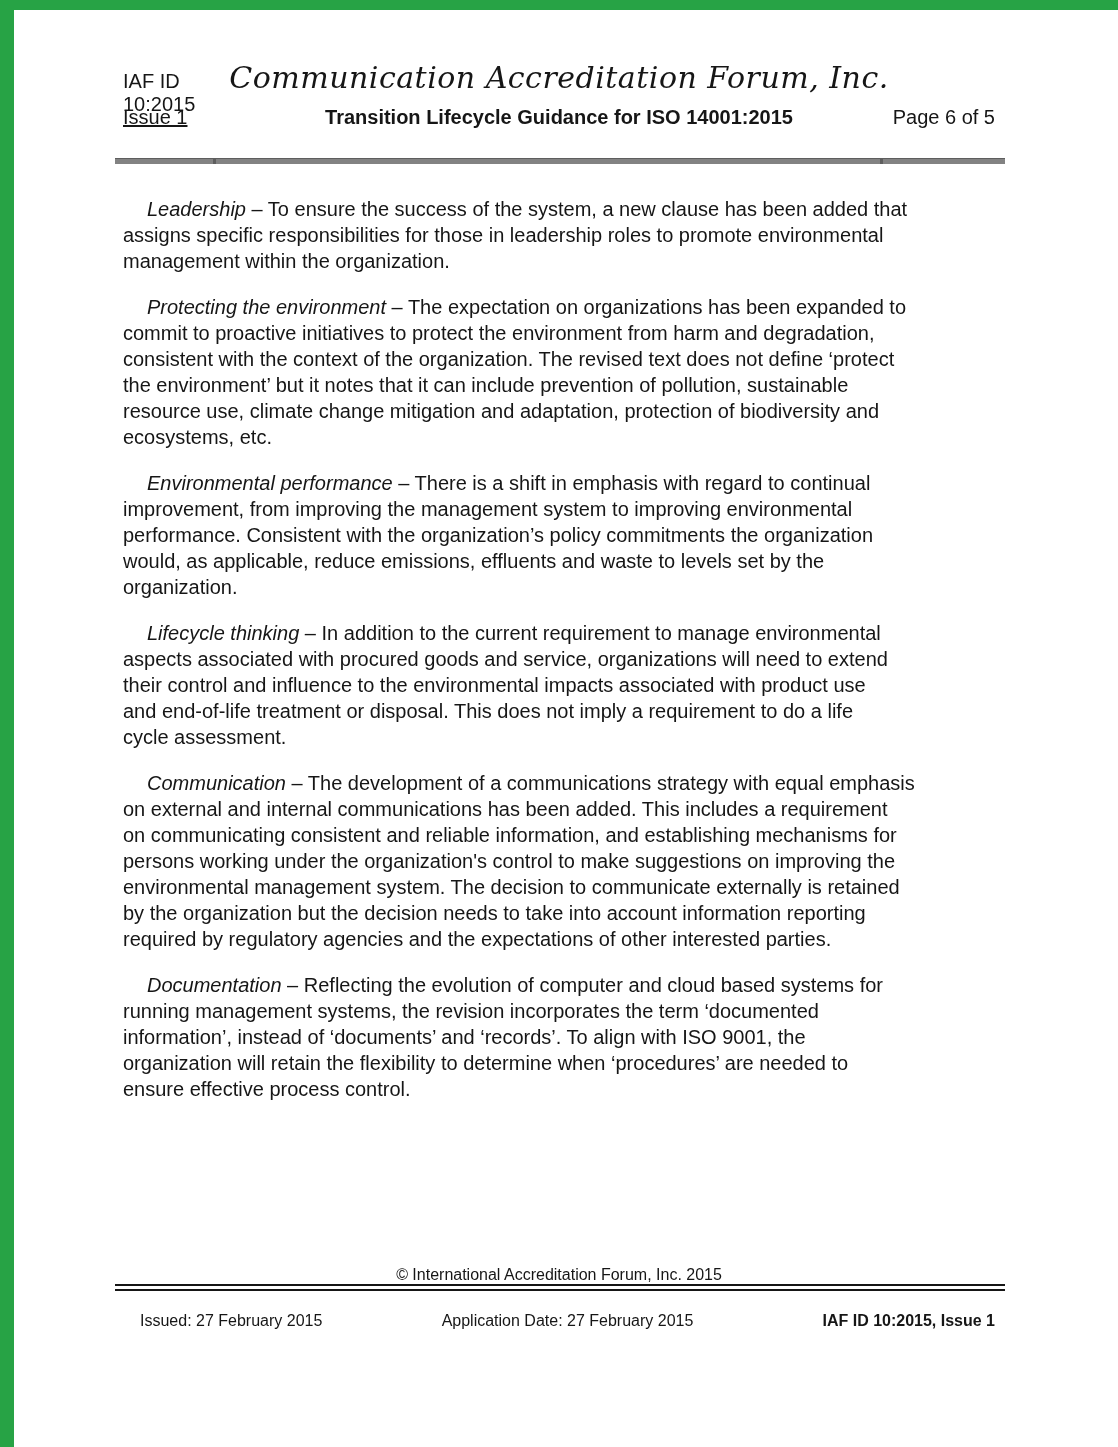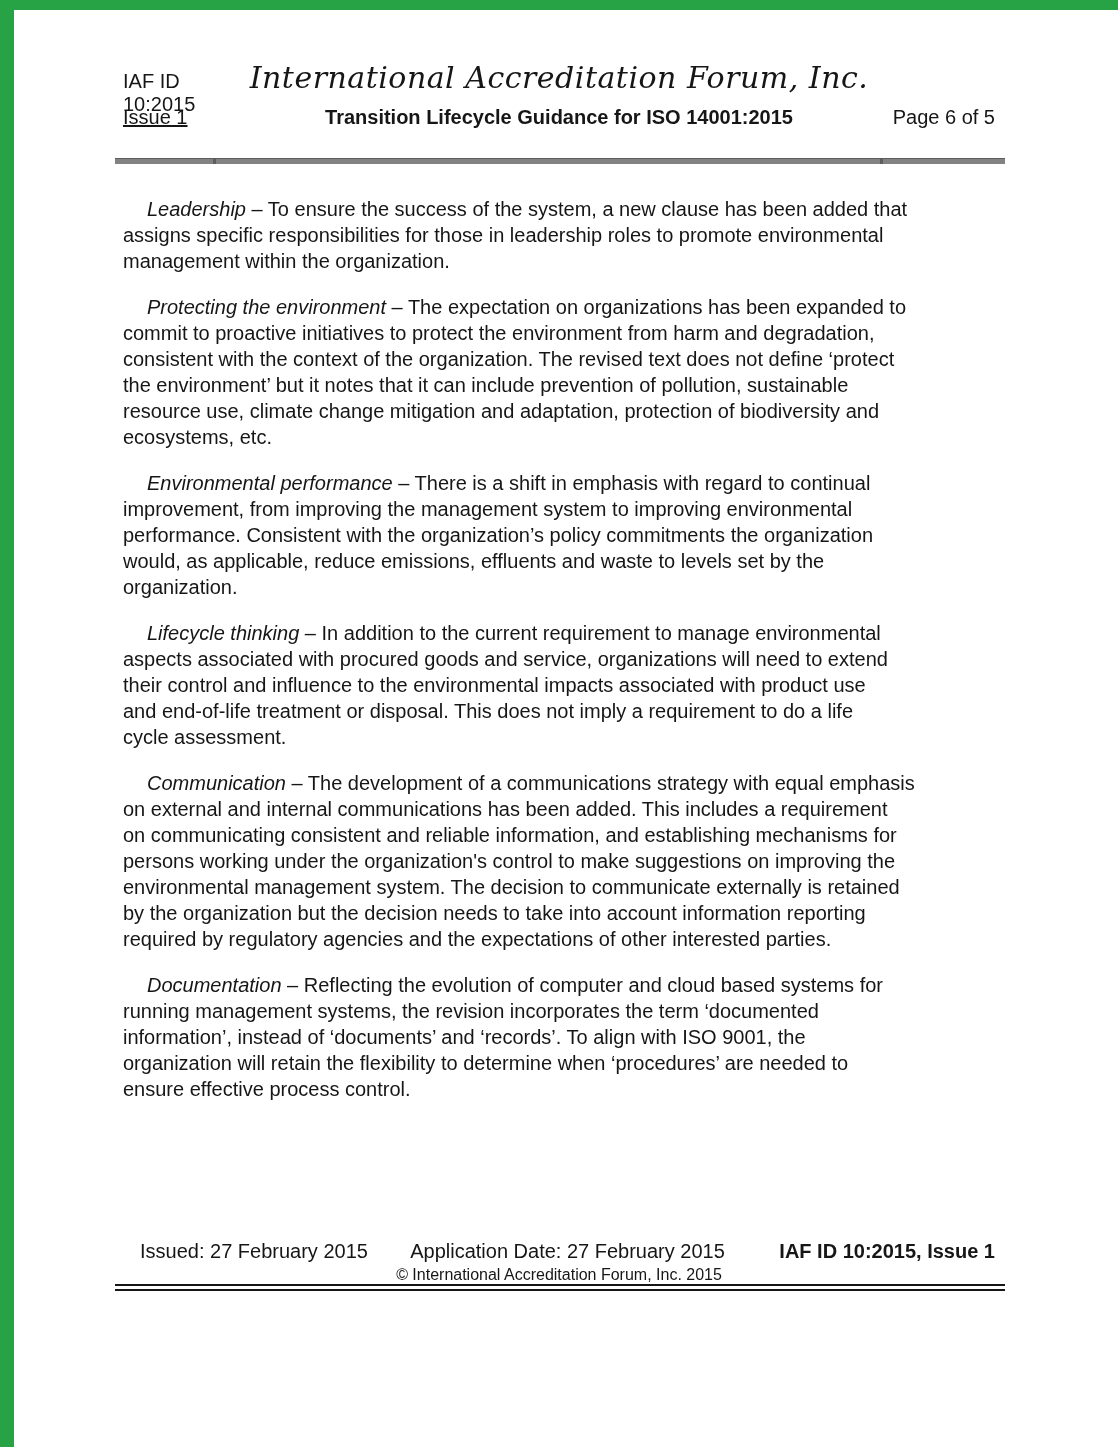--- a/index.html
+++ b/index.html
@@ -68,25 +68,25 @@
     top: 1284px;
     width: 890px;
     height: 3px;
     border-top: 2px solid #161616;
     border-bottom: 2px solid #161616;
   }
   .ftr-row {
     position: absolute;
     left: 140px;
     right: 123px;
-    top: 1240px;
+    top: 1312px;
     display: grid;
     grid-template-columns: 1fr auto 1fr;
     align-items: baseline;
-    font-size: 20px;
+    font-size: 16px;
   }
   .ftr-left { justify-self: start; }
   .ftr-right { justify-self: end; font-weight: bold; }
   .ftr-copy {
     position: absolute;
     left: 123px;
     right: 123px;
     top: 1266px;
     text-align: center;
     font-size: 16px;
@@ -94,21 +94,21 @@
 </style>
 </head>
 <body>
 
 <div class="page">
   <div class="edge edge-top" style="background: rgb(39, 163, 69);"></div>
   <div class="edge edge-left" style="background: rgb(39, 163, 69);"></div>
 
   <div class="hdr-row hdr-row1">
     <div class="doc-id">IAF ID 10:2015</div>
-    <div class="org-name">International Accreditation Forum, Inc.</div>
+    <div class="org-name">Communication Accreditation Forum, Inc.</div>
     <div></div>
   </div>
 
   <div class="hdr-row hdr-row2">
     <div class="issue">Issue 1</div>
     <div class="title">Transition Lifecycle Guidance for ISO 14001:2015</div>
     <div class="page-num">Page 6 of 5</div>
   </div>
 
   <div class="hdr-rule"></div>

